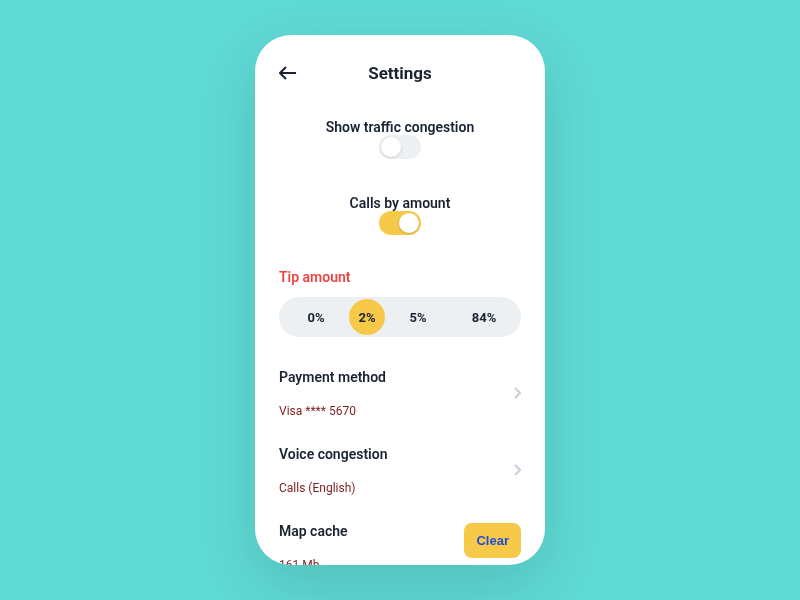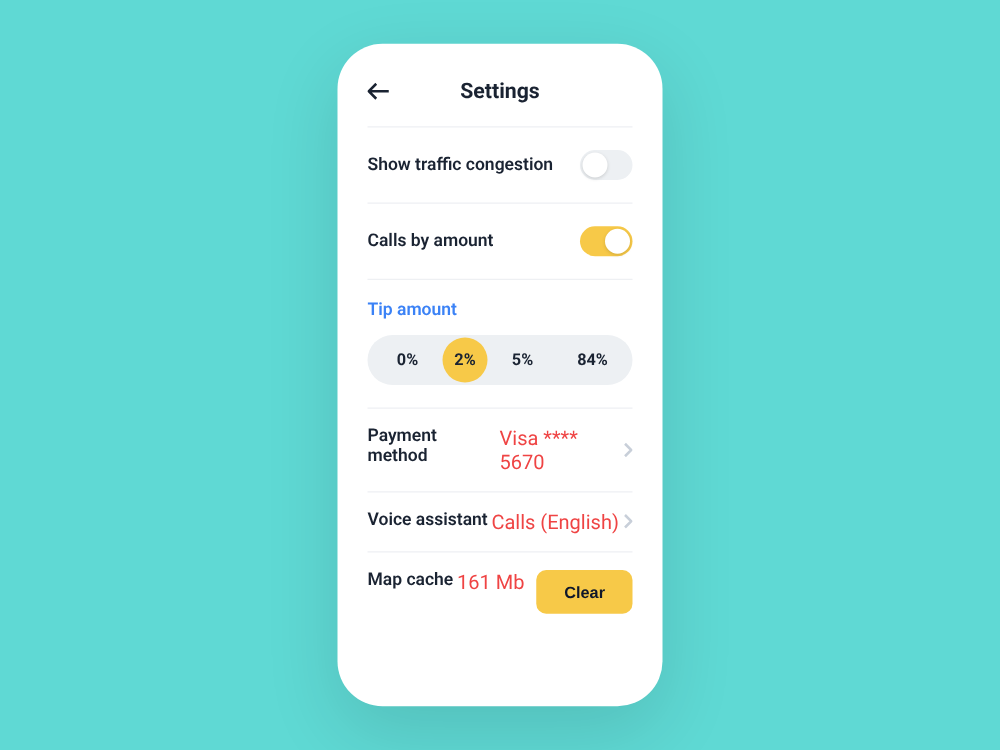--- a/index.html
+++ b/index.html
@@ -3,21 +3,21 @@
 <meta charset="utf-8">
 <style>
   * { box-sizing: border-box; margin: 0; padding: 0; }
   body {
     width: 800px; height: 600px;
     background: #5fd9d4;
     display: flex; align-items: center; justify-content: center;
     font-family: -apple-system, BlinkMacSystemFont, "Segoe UI", Roboto, sans-serif;
   }
   .phone {
-    width: 260px; height: 530px;
+    width: 290px; height: 530px;
     background: #fff;
     border-radius: 36px;
     box-shadow: 0 20px 60px rgba(0,0,0,0.12);
     padding: 28px 24px 20px;
     display: flex; flex-direction: column;
     overflow: hidden;
   }
   .header {
     display: flex; align-items: center;
     padding-bottom: 18px;
@@ -30,69 +30,70 @@
   .back-arrow svg { stroke: #1a2332; stroke-width: 2; fill: none; }
   .title {
     flex: 1; text-align: center;
     font-size: 17px; font-weight: 700; color: #1a2332;
     margin-left: -18px;
   }
   .divider { height: 1px; background: #eef0f3; }
   .row {
     display: flex; align-items: center; justify-content: space-between;
     padding: 18px 0;
+    flex-direction: column;
   }
   .row-label { font-size: 14px; font-weight: 600; color: #1a2332; }
   .toggle {
     width: 42px; height: 24px; border-radius: 12px;
     position: relative; cursor: pointer;
   }
   .toggle-off { background: #edf0f3; }
   .toggle-on { background: #f7c948; }
   .toggle-knob {
     position: absolute; top: 2px; width: 20px; height: 20px;
     background: #fff; border-radius: 50%;
     box-shadow: 0 1px 3px rgba(0,0,0,0.15);
   }
   .toggle-off .toggle-knob { left: 2px; }
   .toggle-on .toggle-knob { right: 2px; }
   .section { padding: 16px 0 18px; }
-  .section-title { font-size: 14px; font-weight: 600; color: #3b82f6; margin-bottom: 12px; }
+  .section-title { font-size: 14px; font-weight: 600; color: #ef4444; margin-bottom: 12px; }
   .segmented {
     display: flex; background: #edf0f3; border-radius: 22px;
     height: 40px; align-items: center;
     padding: 0 4px;
   }
   .seg-item {
     flex: 1; text-align: center; font-size: 13px; font-weight: 700;
     color: #1a2332; cursor: pointer;
     padding: 8px 0; border-radius: 18px;
   }
   .seg-item.active {
     background: #f7c948;
     width: 36px; height: 36px; flex: none;
     display: flex; align-items: center; justify-content: center;
     border-radius: 50%;
   }
   .nav-row {
     display: flex; align-items: center; justify-content: space-between;
     padding: 14px 0; cursor: pointer;
   }
-  .nav-text { display: flex; flex-direction: row; gap: 3px; }
+  .nav-text { display: flex; flex-direction: column; gap: 19px; }
   .nav-title { font-size: 14px; font-weight: 600; color: #1a2332; }
-  .nav-sub { font-size: 16px; color: #ef4444; }
+  .nav-sub { font-size: 12px; color: #7f1d1d; }
   .chevron svg { stroke: #c8cfd9; stroke-width: 2; fill: none; }
   .action-row {
     display: flex; align-items: flex-start; justify-content: space-between;
     padding: 14px 0;
   }
   .btn-clear {
-    background: #f7c948; color: #0f172a;
+    background: #f7c948; color: #1d4ed8;
     font-size: 13px; font-weight: 700;
-    padding: 10px 22px; border-radius: 8px;
+    padding: 10px 12px; border-radius: 8px;
     border: none; cursor: pointer;
   }
 </style>
 </head>
 <body>
 
 <div class="phone">
 
   <div class="header">
     <div class="back-arrow">
@@ -144,21 +145,21 @@
       <svg width="8" height="12" viewBox="0 0 8 12">
           <path d="M2 1 L7 6 L2 11"></path>
         </svg>
     </div>
   </div>
 
   <div class="divider"></div>
 
   <div class="nav-row">
     <div class="nav-text">
-      <div class="nav-title">Voice assistant</div>
+      <div class="nav-title">Voice congestion</div>
       <div class="nav-sub">Calls (English)</div>
     </div>
     <div class="chevron">
       <svg width="8" height="12" viewBox="0 0 8 12">
           <path d="M2 1 L7 6 L2 11"></path>
         </svg>
     </div>
   </div>
 
   <div class="divider"></div>

